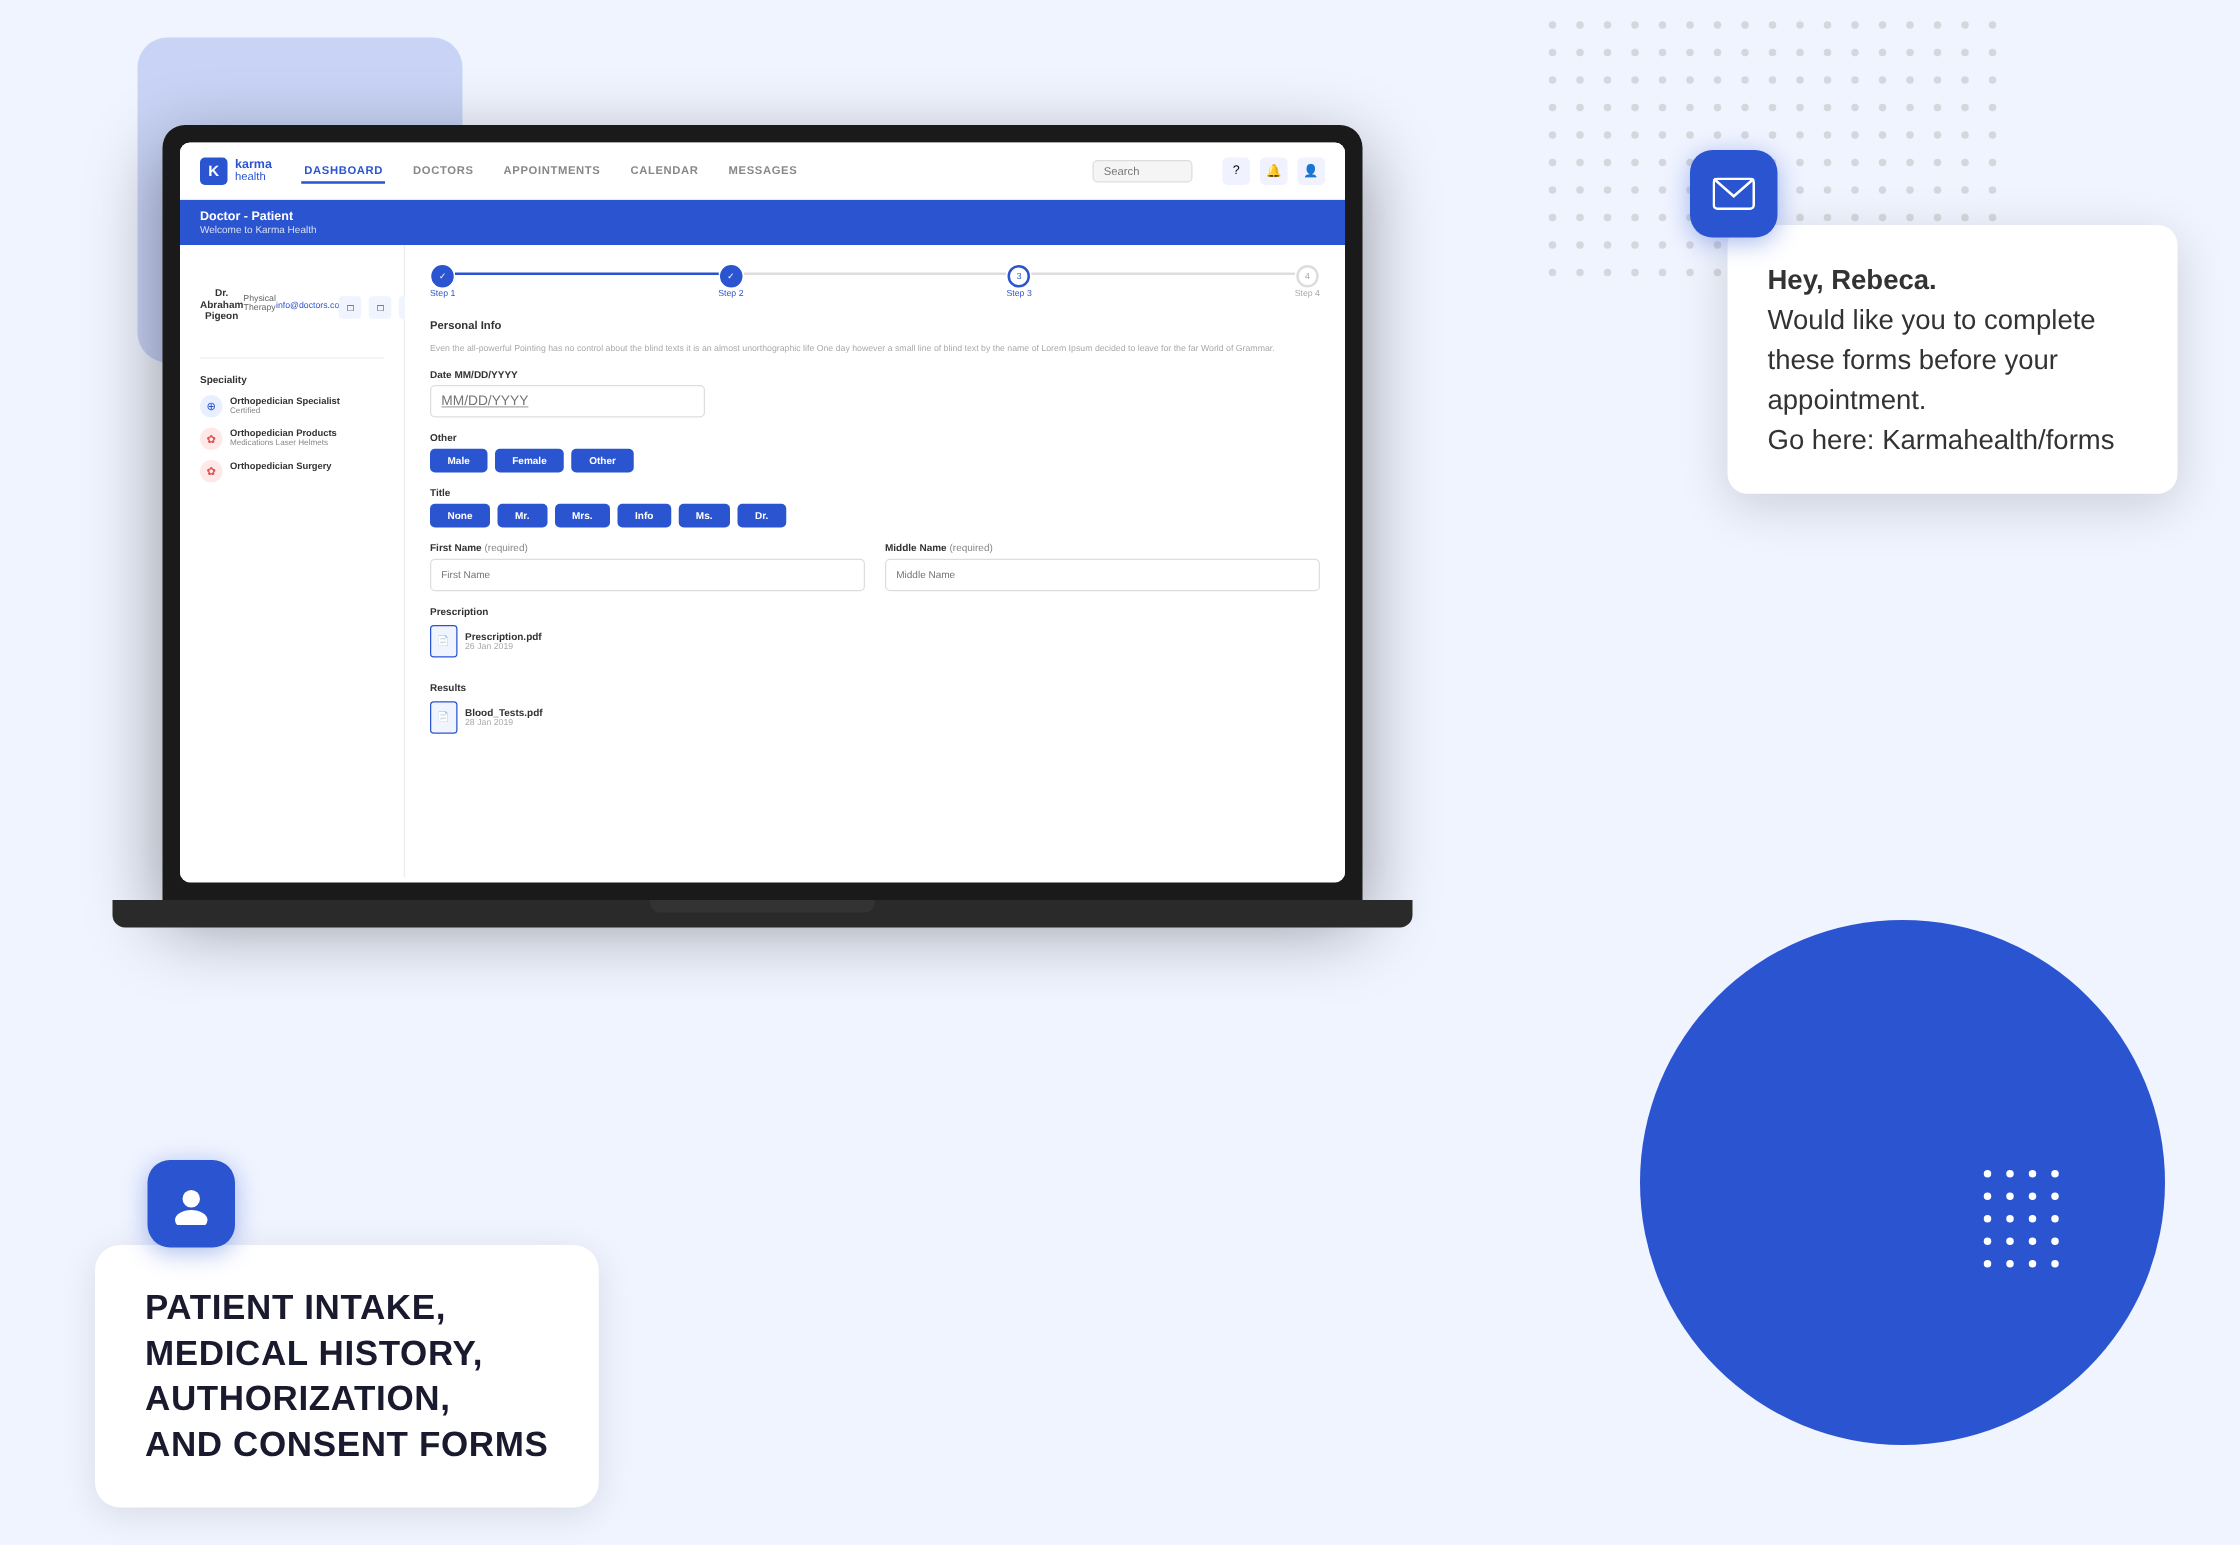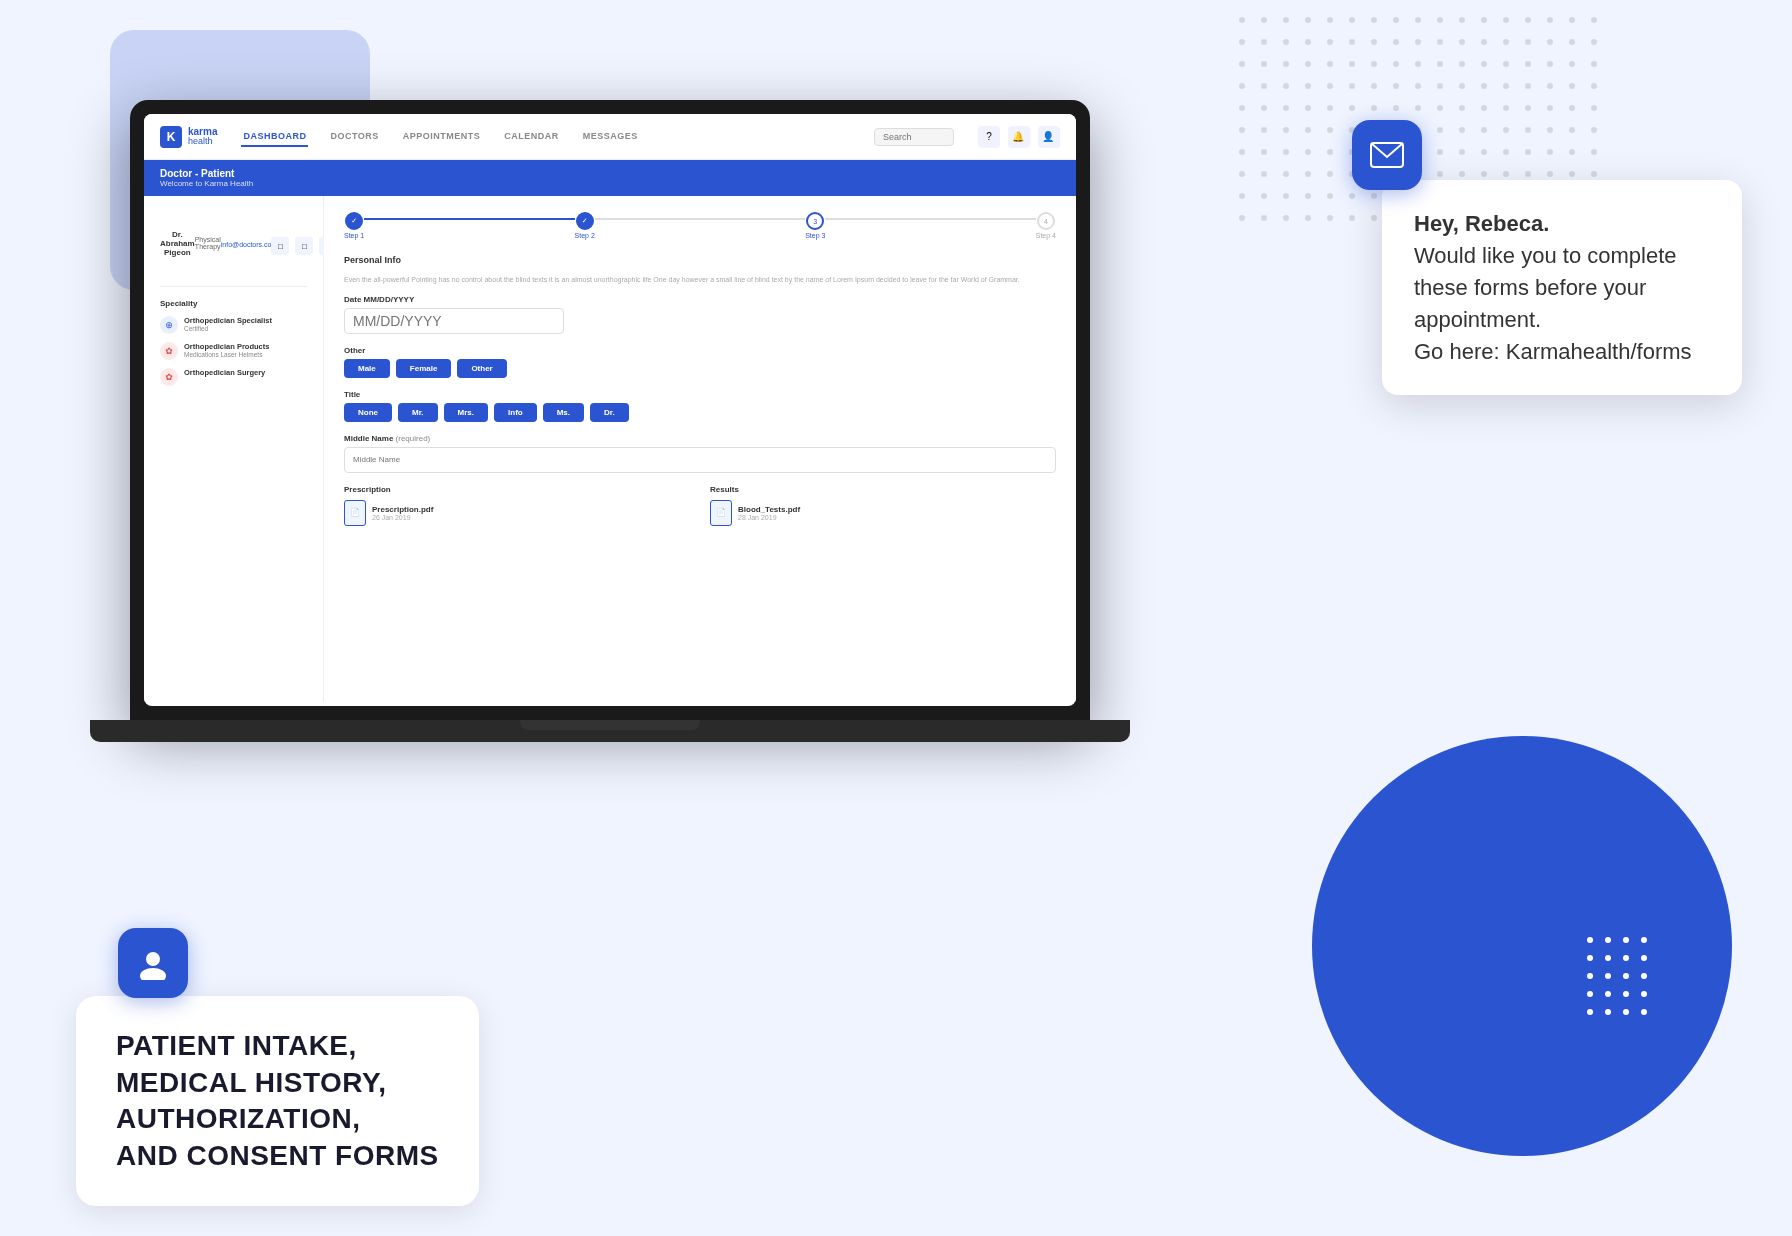--- a/index.html
+++ b/index.html
@@ -326,23 +326,24 @@
       margin-bottom: 4px;
       display: block;
     }
     .form-label span { font-weight: 400; color: #888; }
     .form-input {
       width: 220px;
       height: 26px;
       border: 1px solid #ddd;
       border-radius: 4px;
       padding: 0 8px;
-      font-size: 14px;
+      font-size: 11px;
       color: #aaa;
       background: #fff;
+      text-decoration: underline;
     }
     .btn-group {
       display: flex;
       gap: 6px;
       margin-bottom: 12px;
       flex-wrap: wrap;
     }
     .btn-option {
       padding: 5px 14px;
       border-radius: 4px;
@@ -367,20 +368,21 @@
       padding: 0 8px;
       font-size: 8px;
       color: #aaa;
     }
 
     
     .files-row {
       display: flex;
       gap: 20px;
       margin-top: 8px;
+      flex-direction: column;
     }
     .file-section { flex: 1; }
     .file-section-label { font-size: 8px; font-weight: 600; color: #333; margin-bottom: 6px; }
     .file-item {
       display: flex;
       align-items: center;
       gap: 6px;
     }
     .file-icon {
       width: 22px;
@@ -656,20 +658,24 @@
           <div class="btn-group">
             <button class="btn-option">None</button>
             <button class="btn-option">Mr.</button>
             <button class="btn-option">Mrs.</button>
             <button class="btn-option">Info</button>
             <button class="btn-option">Ms.</button>
             <button class="btn-option">Dr.</button>
           </div>
 
           <div class="form-row">
+            <div class="form-col">
+              <label class="form-label">First Name <span>(required)</span></label>
+              <input class="form-input-full" type="text" placeholder="First Name" style="">
+            </div>
             <div class="form-col">
               <label class="form-label">Middle Name <span>(required)</span></label>
               <input class="form-input-full" type="text" placeholder="Middle Name" style="">
             </div>
           </div>
 
           <div class="files-row">
             <div class="file-section">
               <div class="file-section-label">Prescription</div>
               <div class="file-item">

